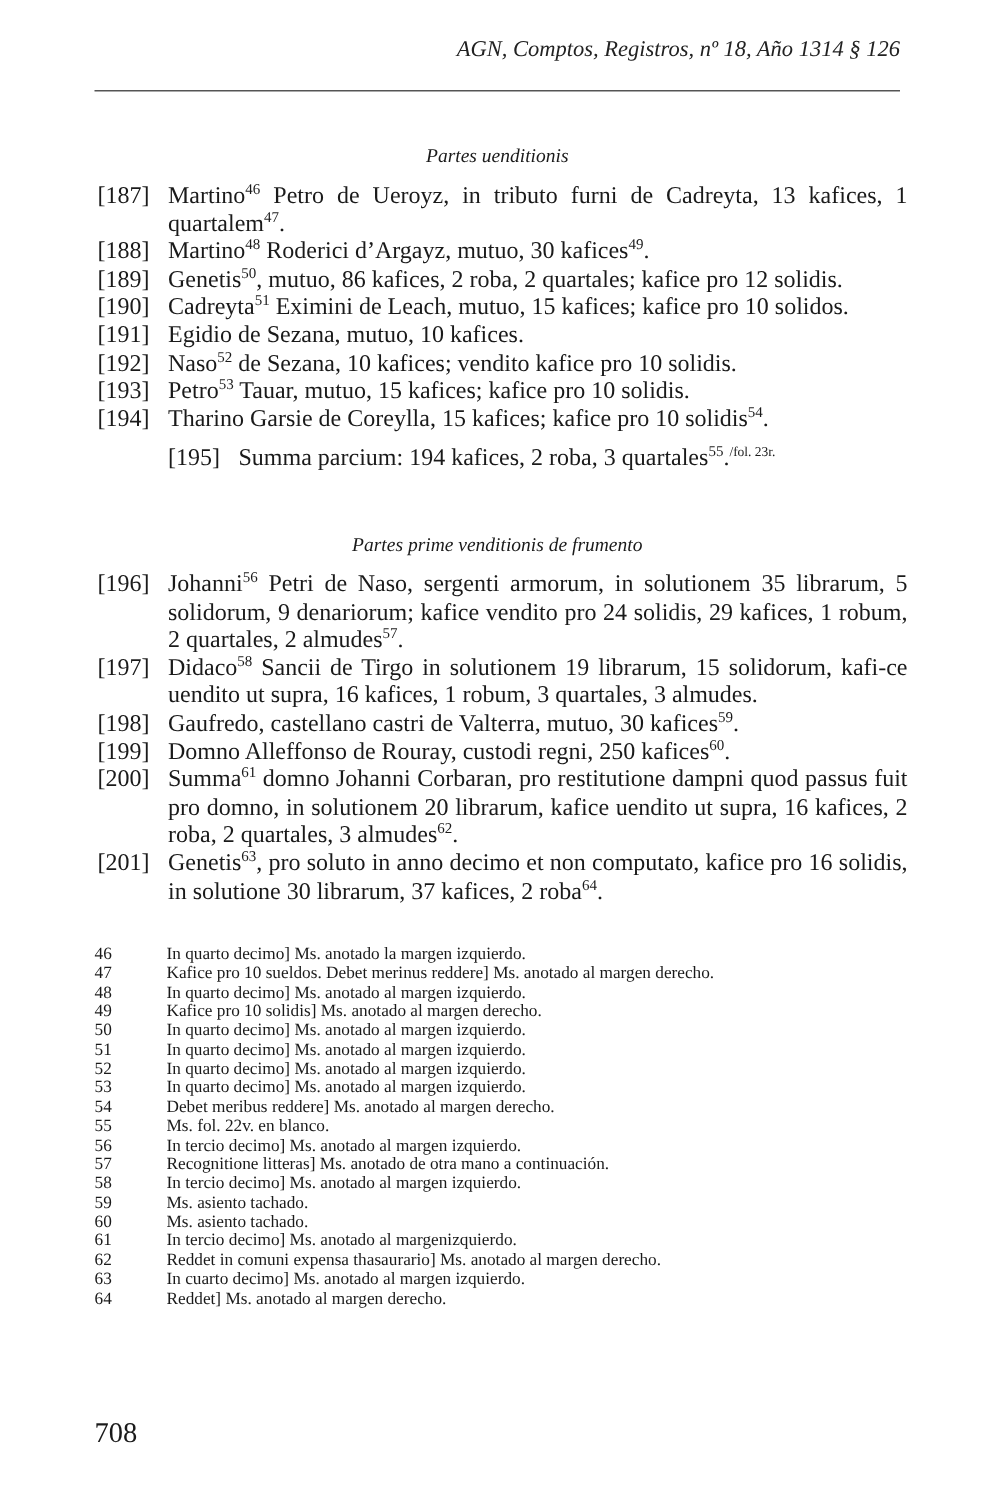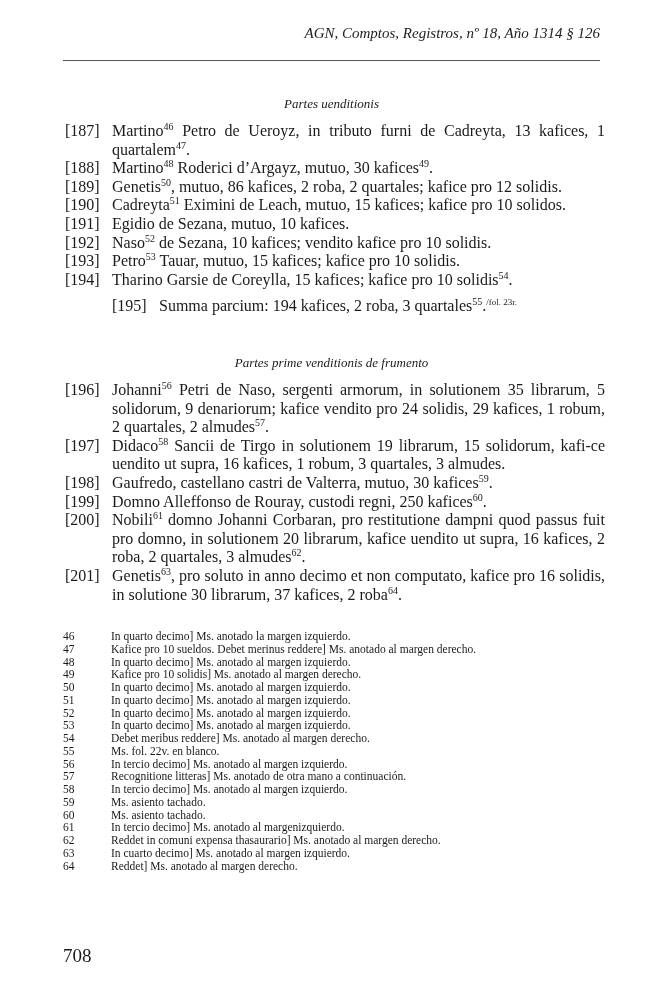--- a/index.html
+++ b/index.html
@@ -56,21 +56,21 @@
     <div class="entry"><span class="num">[194]</span><span>Tharino Garsie de Coreylla, 15 kafices; kafice pro 10 solidis</span><sup>54</sup><span>.</span></div>
     <div class="entry indented"><span class="num">[195]</span><span>Summa parcium: 194 kafices, 2 roba, 3 quartales</span><sup>55</sup><span>.</span><sup class="fol">/fol. 23r.</sup></div>
   </div>
 
 <div class="section-title" style="top:353px;">Partes prime venditionis de frumento</div>
 <div class="entries" id="entries-1" style="top:381px;">
     <div class="entry"><span class="num">[196]</span><span>Johanni</span><sup>56</sup><span> Petri de Naso, sergenti armorum, in solutionem 35 librarum, 5 solidorum, 9 denariorum; kafice vendito pro 24 solidis, 29 kafices, 1 robum, 2 quartales, 2 almudes</span><sup>57</sup><span>.</span></div>
     <div class="entry"><span class="num">[197]</span><span>Didaco</span><sup>58</sup><span> Sancii de Tirgo in solutionem 19 librarum, 15 solidorum, kafi-ce uendito ut supra, 16 kafices, 1 robum, 3 quartales, 3 almudes.</span></div>
     <div class="entry"><span class="num">[198]</span><span>Gaufredo, castellano castri de Valterra, mutuo, 30 kafices</span><sup>59</sup><span>.</span></div>
     <div class="entry"><span class="num">[199]</span><span>Domno Alleffonso de Rouray, custodi regni, 250 kafices</span><sup>60</sup><span>.</span></div>
-    <div class="entry"><span class="num">[200]</span><span>Nobili</span><sup>61</sup><span> domno Johanni Corbaran, pro restitutione dampni quod passus fuit pro domno, in solutionem 20 librarum, kafice uendito ut supra, 16 kafices, 2 roba, 2 quartales, 3 almudes</span><sup>62</sup><span>.</span></div>
+    <div class="entry"><span class="num">[200]</span><span>Summa</span><sup>61</sup><span> domno Johanni Corbaran, pro restitutione dampni quod passus fuit pro domno, in solutionem 20 librarum, kafice uendito ut supra, 16 kafices, 2 roba, 2 quartales, 3 almudes</span><sup>62</sup><span>.</span></div>
     <div class="entry"><span class="num">[201]</span><span>Genetis</span><sup>63</sup><span>, pro soluto in anno decimo et non computato, kafice pro 16 solidis, in solutione 30 librarum, 37 kafices, 2 roba</span><sup>64</sup><span>.</span></div>
   </div>
 
 <div class="footnotes" id="footnotes">
     <div class="fn"><span class="fn-num">46</span><span>In quarto decimo] Ms. anotado la margen izquierdo.</span></div>
     <div class="fn"><span class="fn-num">47</span><span>Kafice pro 10 sueldos. Debet merinus reddere] Ms. anotado al margen derecho.</span></div>
     <div class="fn"><span class="fn-num">48</span><span>In quarto decimo] Ms. anotado al margen izquierdo.</span></div>
     <div class="fn"><span class="fn-num">49</span><span>Kafice pro 10 solidis] Ms. anotado al margen derecho.</span></div>
     <div class="fn"><span class="fn-num">50</span><span>In quarto decimo] Ms. anotado al margen izquierdo.</span></div>
     <div class="fn"><span class="fn-num">51</span><span>In quarto decimo] Ms. anotado al margen izquierdo.</span></div>

